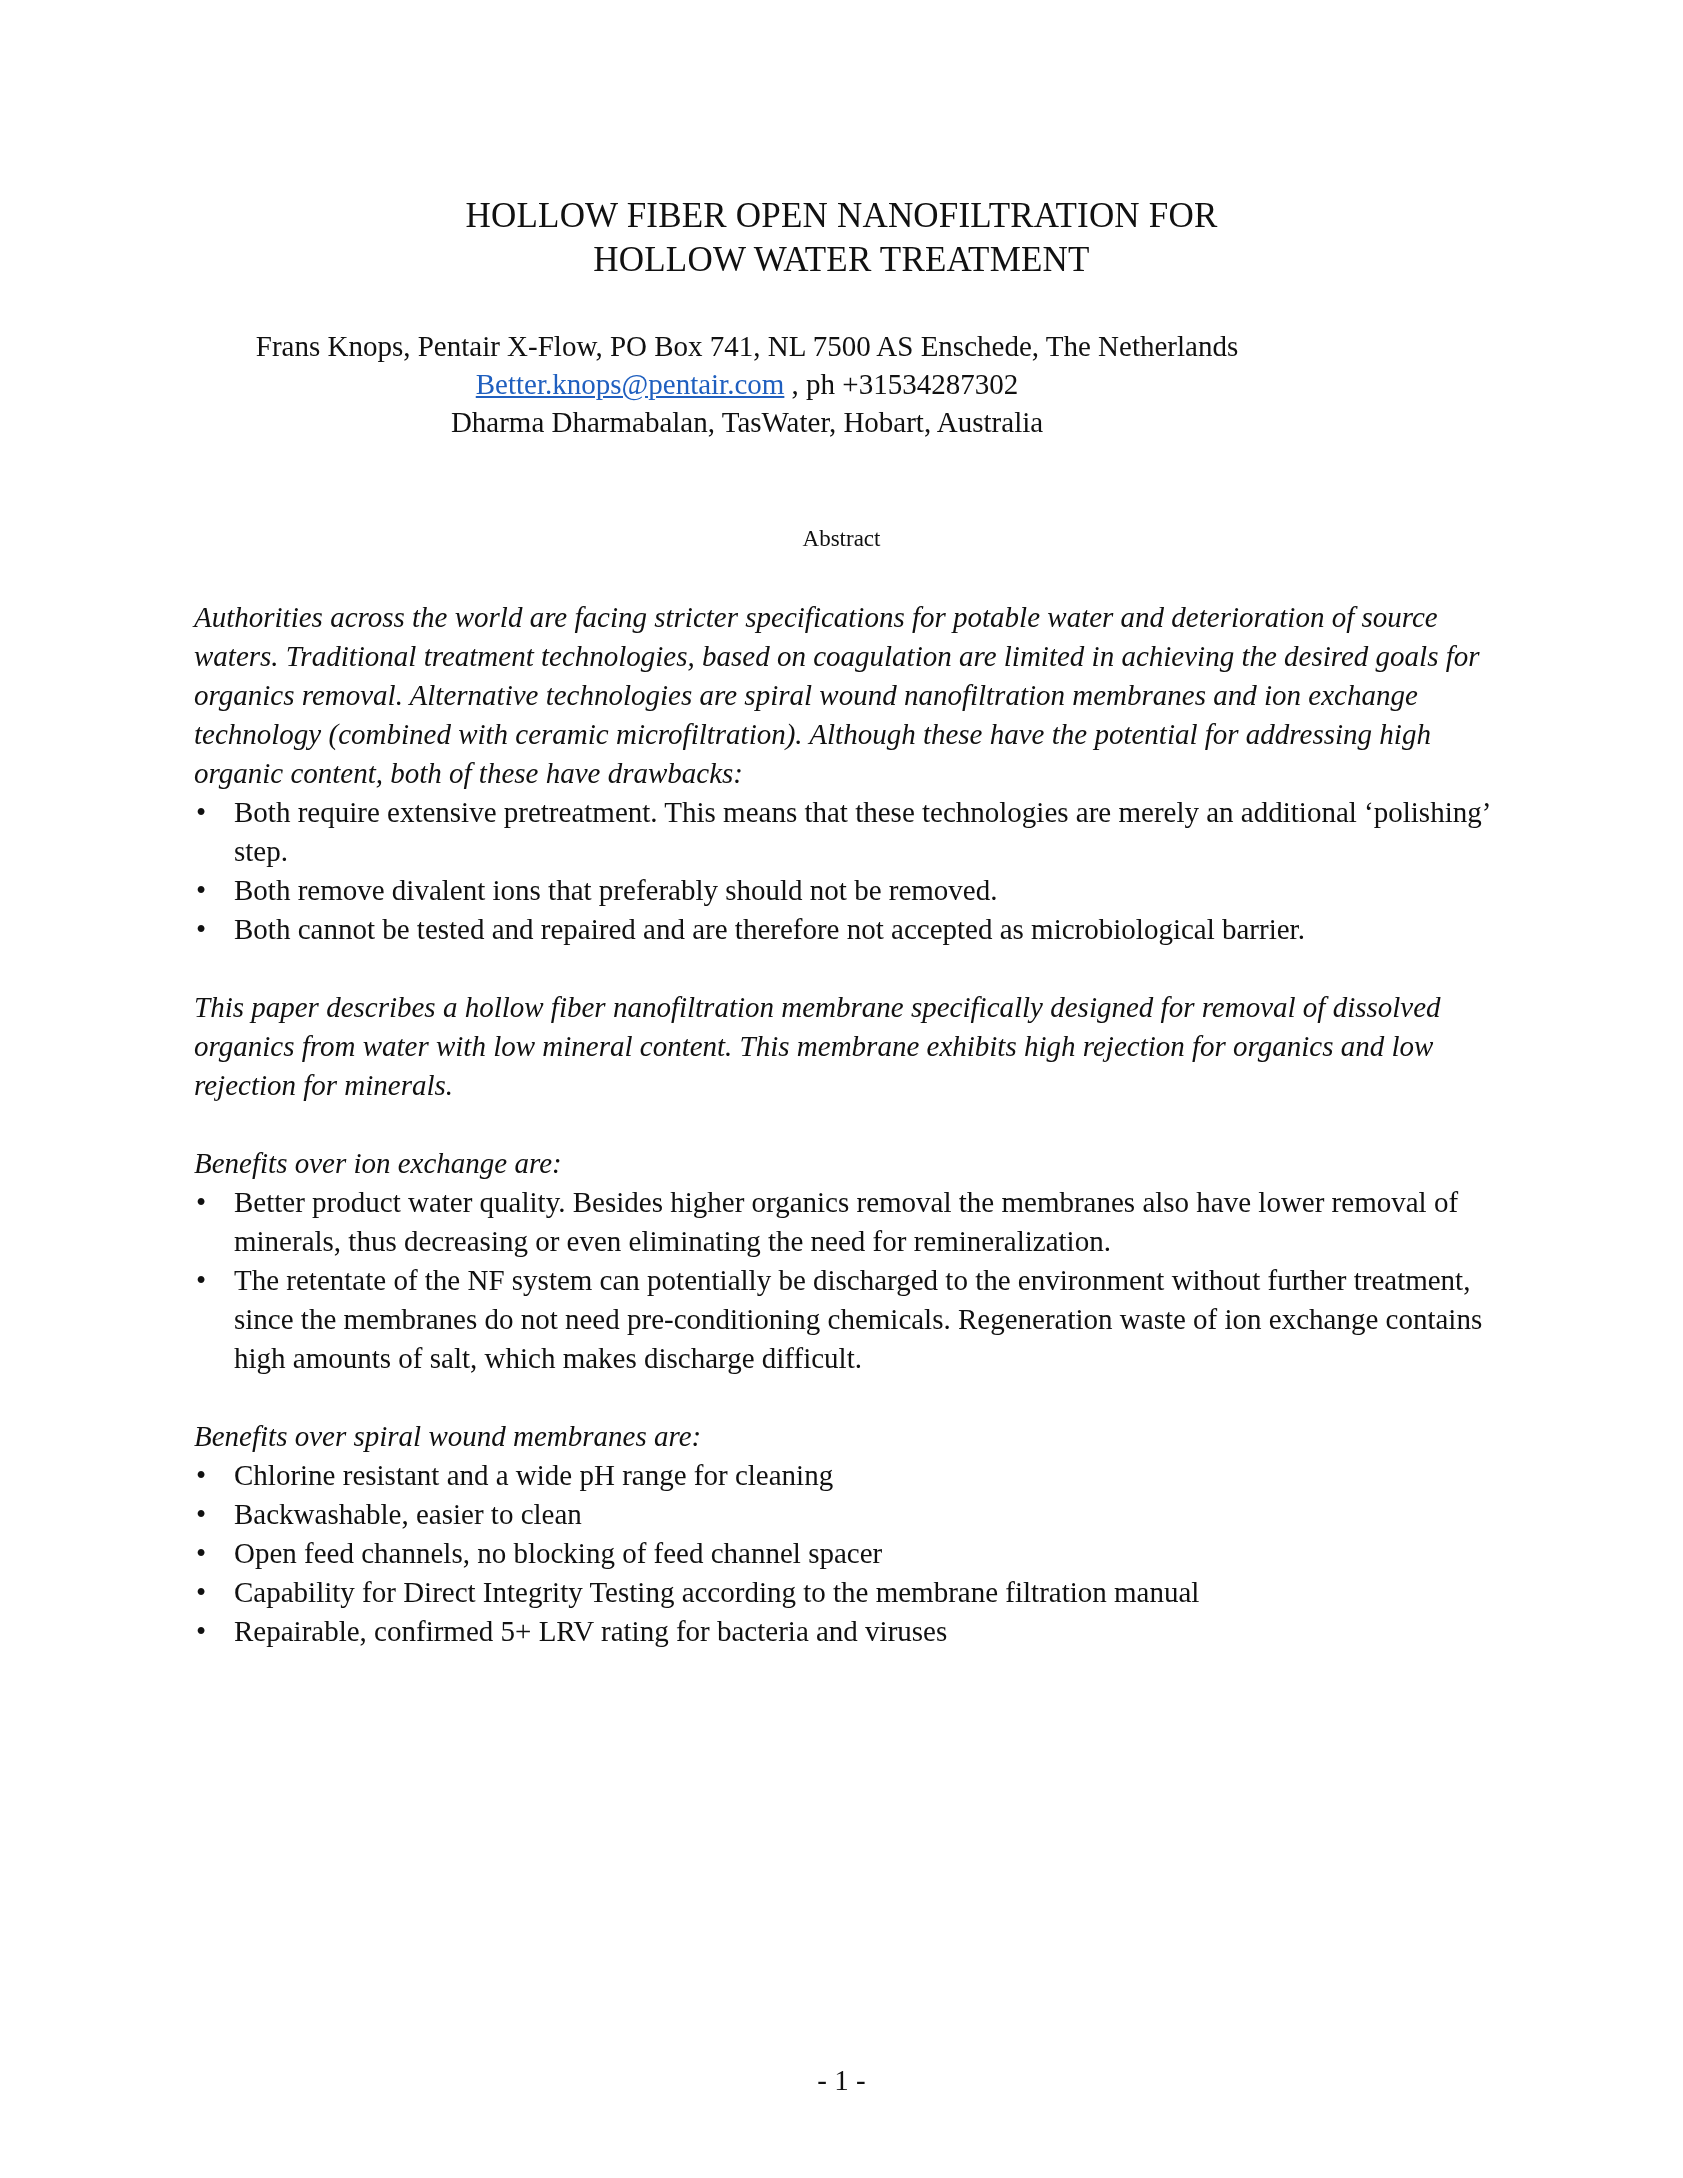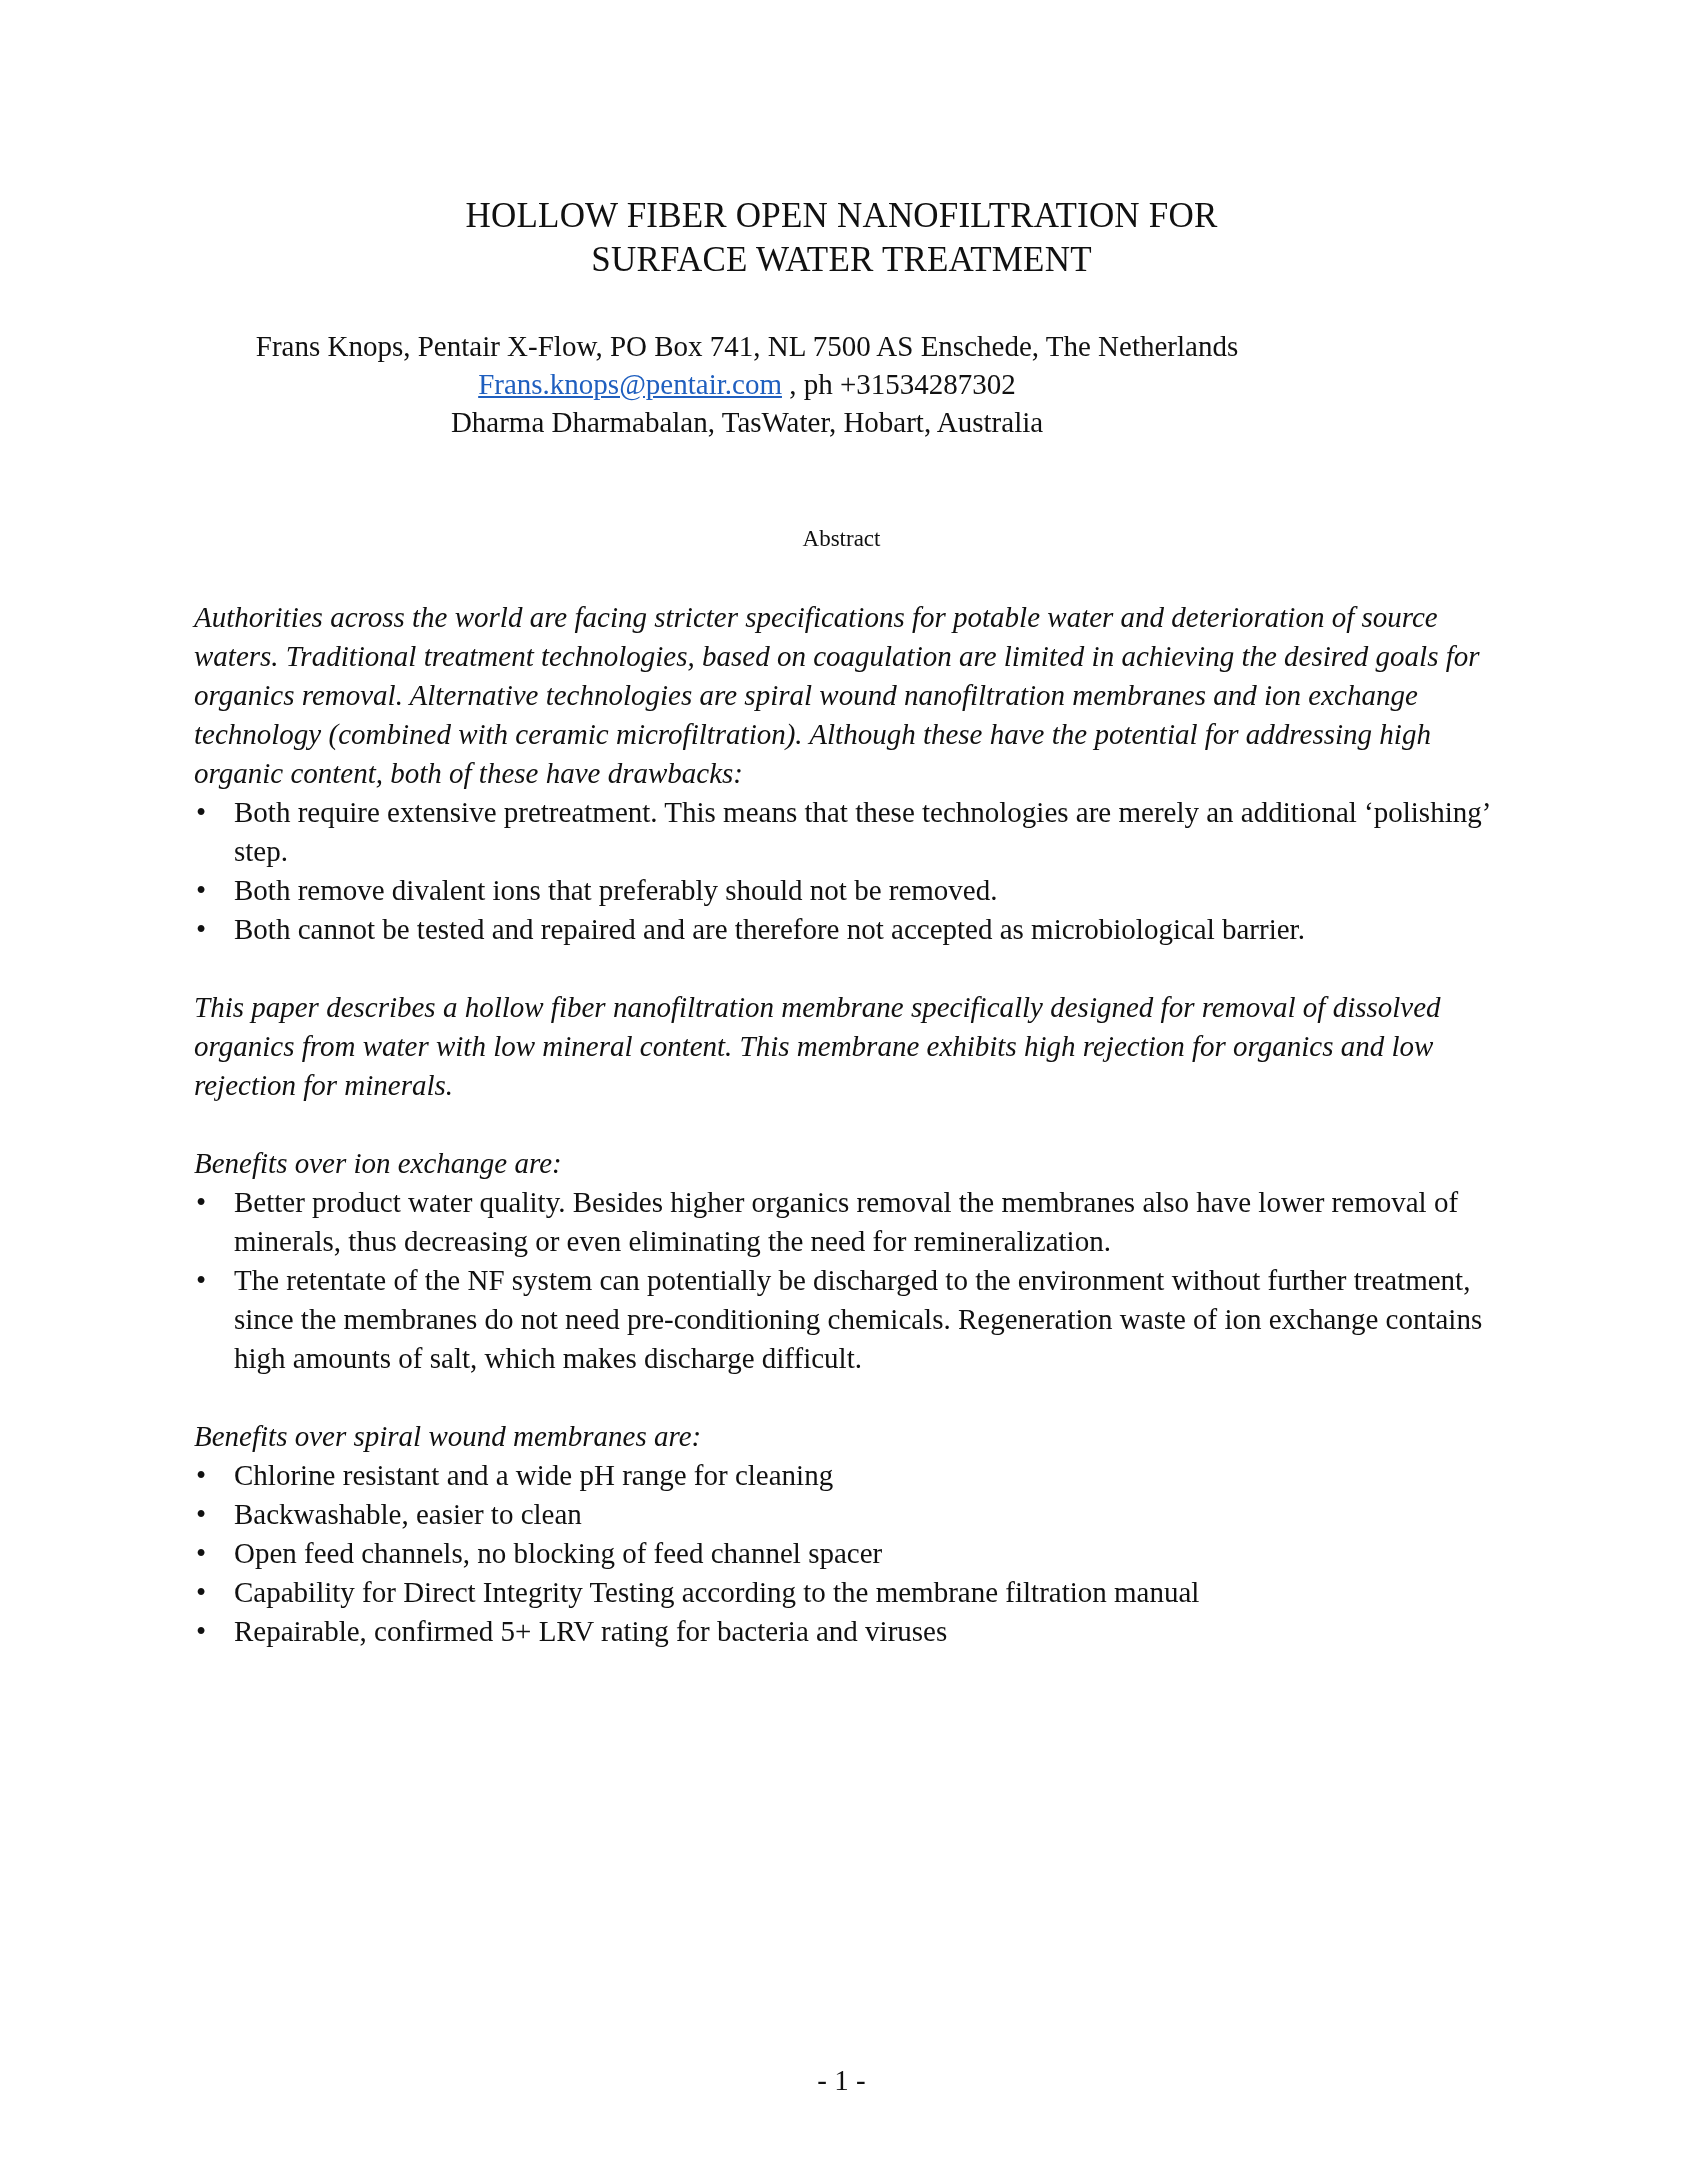--- a/index.html
+++ b/index.html
@@ -36,27 +36,27 @@
     text-align: center; font-size: 29px; line-height: 38px;
   }
 </style>
 </head>
 <body>
 
 <div class="page">
 
   <div class="title">
     <div>HOLLOW FIBER OPEN NANOFILTRATION FOR</div>
-    <div>SURFACE WATER TREATMENT</div>
+    <div>HOLLOW WATER TREATMENT</div>
   </div>
 
   <div class="authors">
     <div>Frans Knops, Pentair X-Flow, PO Box 741, NL 7500 AS Enschede, The Netherlands</div>
     <div>
-      <a href="#" style="color: rgb(31, 95, 191);">Frans.knops@pentair.com</a><span> , ph +31534287302</span>
+      <a href="#" style="color: rgb(31, 95, 191);">Better.knops@pentair.com</a><span> , ph +31534287302</span>
     </div>
     <div>Dharma Dharmabalan, TasWater, Hobart, Australia</div>
   </div>
 
   <div class="abstract-heading">Abstract</div>
 
   <div class="body">
     <p>Authorities across the world are facing stricter specifications for potable water and deterioration of source waters. Traditional treatment technologies, based on coagulation are limited in achieving the desired goals for organics removal. Alternative technologies are spiral wound nanofiltration membranes and ion exchange technology (combined with ceramic microfiltration). Although these have the potential for addressing high organic content, both of these have drawbacks:</p>
     <ul>
       <li><span class="bullet">•</span><span>Both require extensive pretreatment. This means that these technologies are merely an additional ‘polishing’ step.</span></li>

